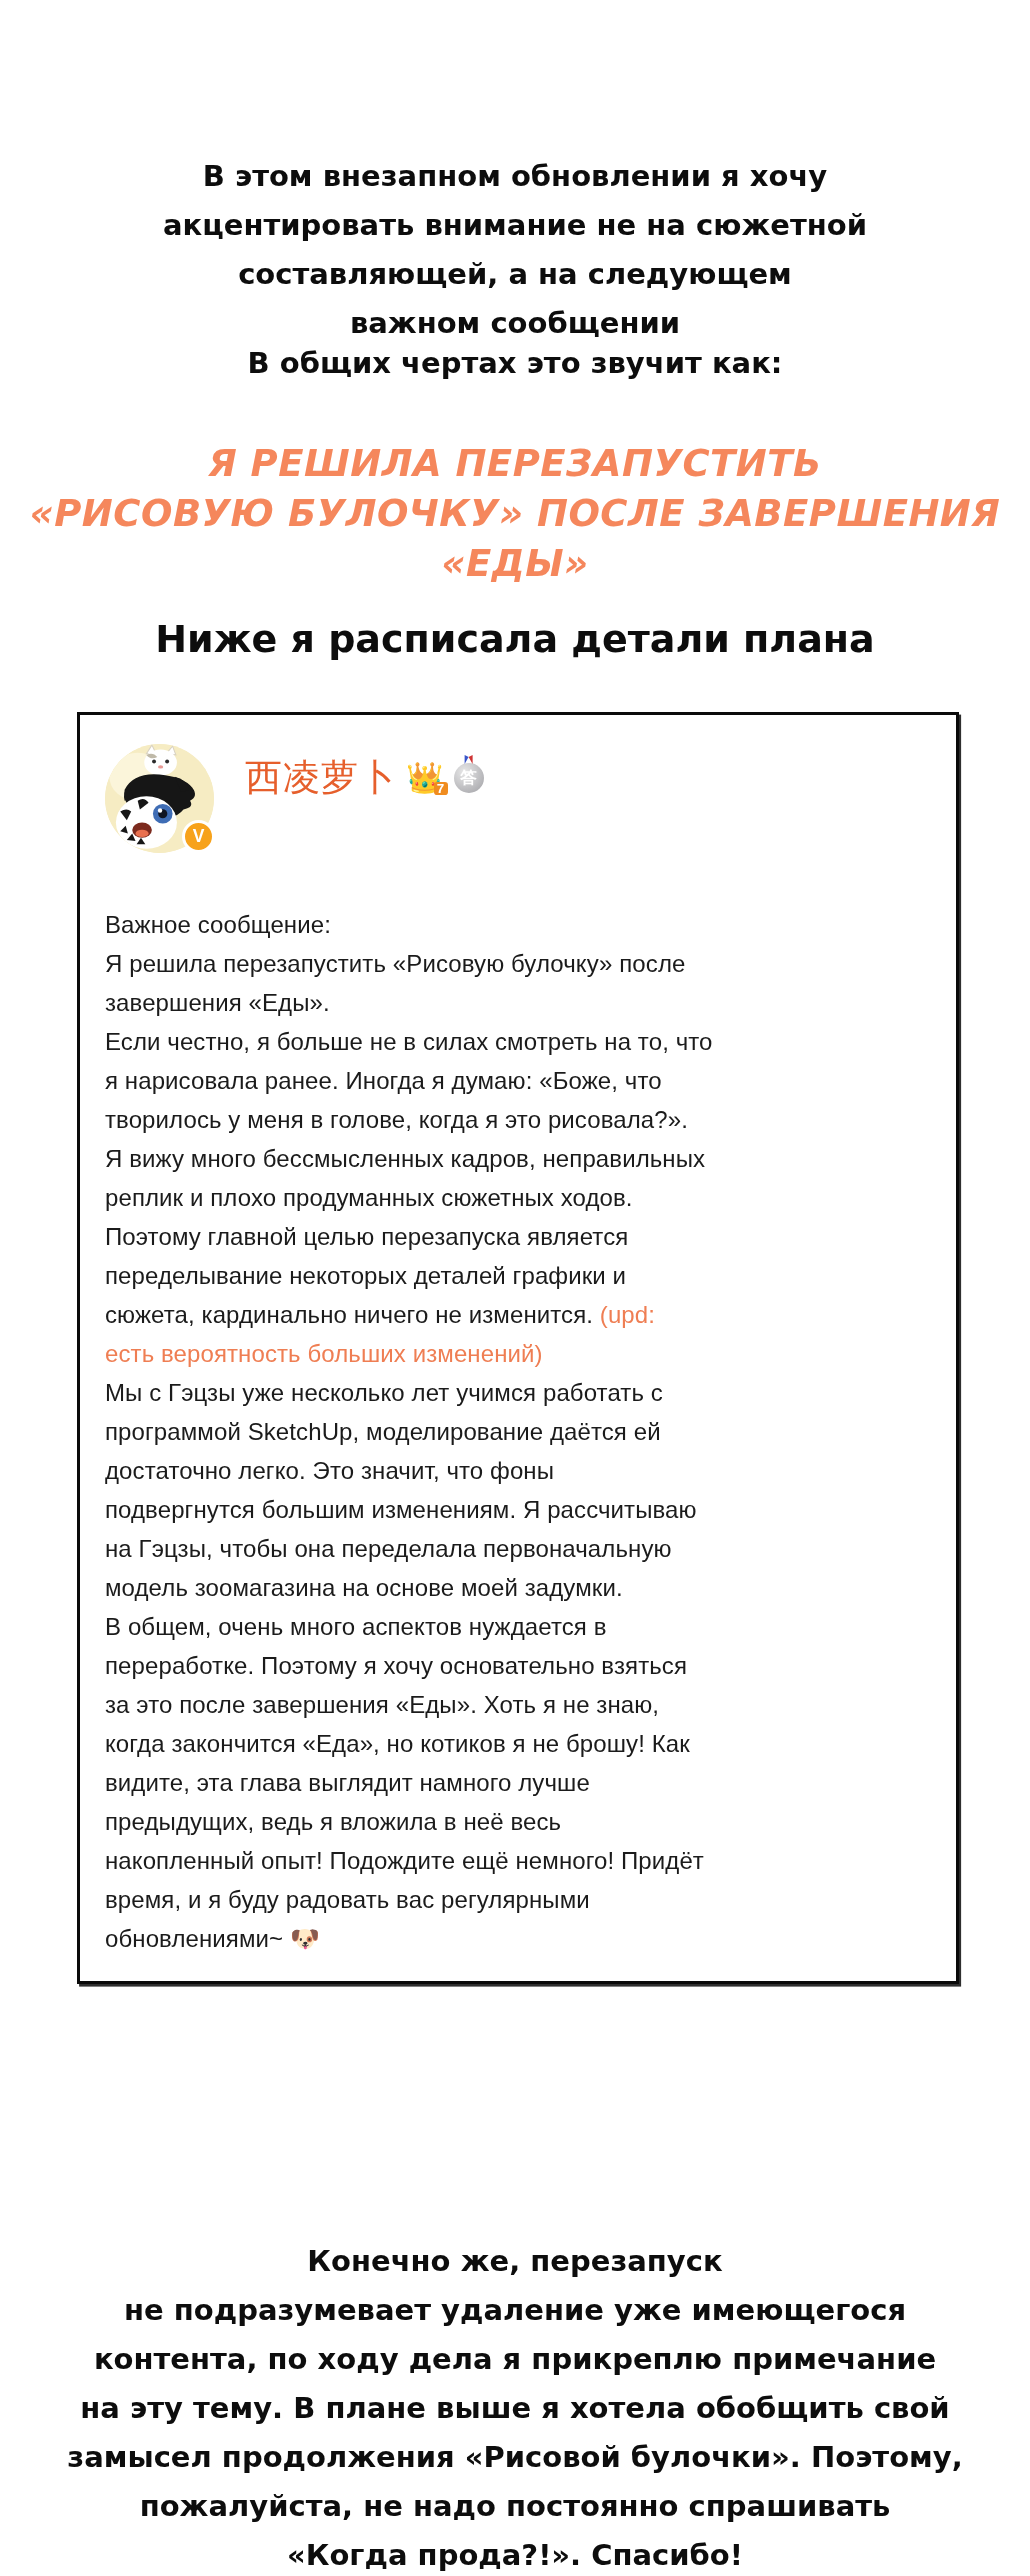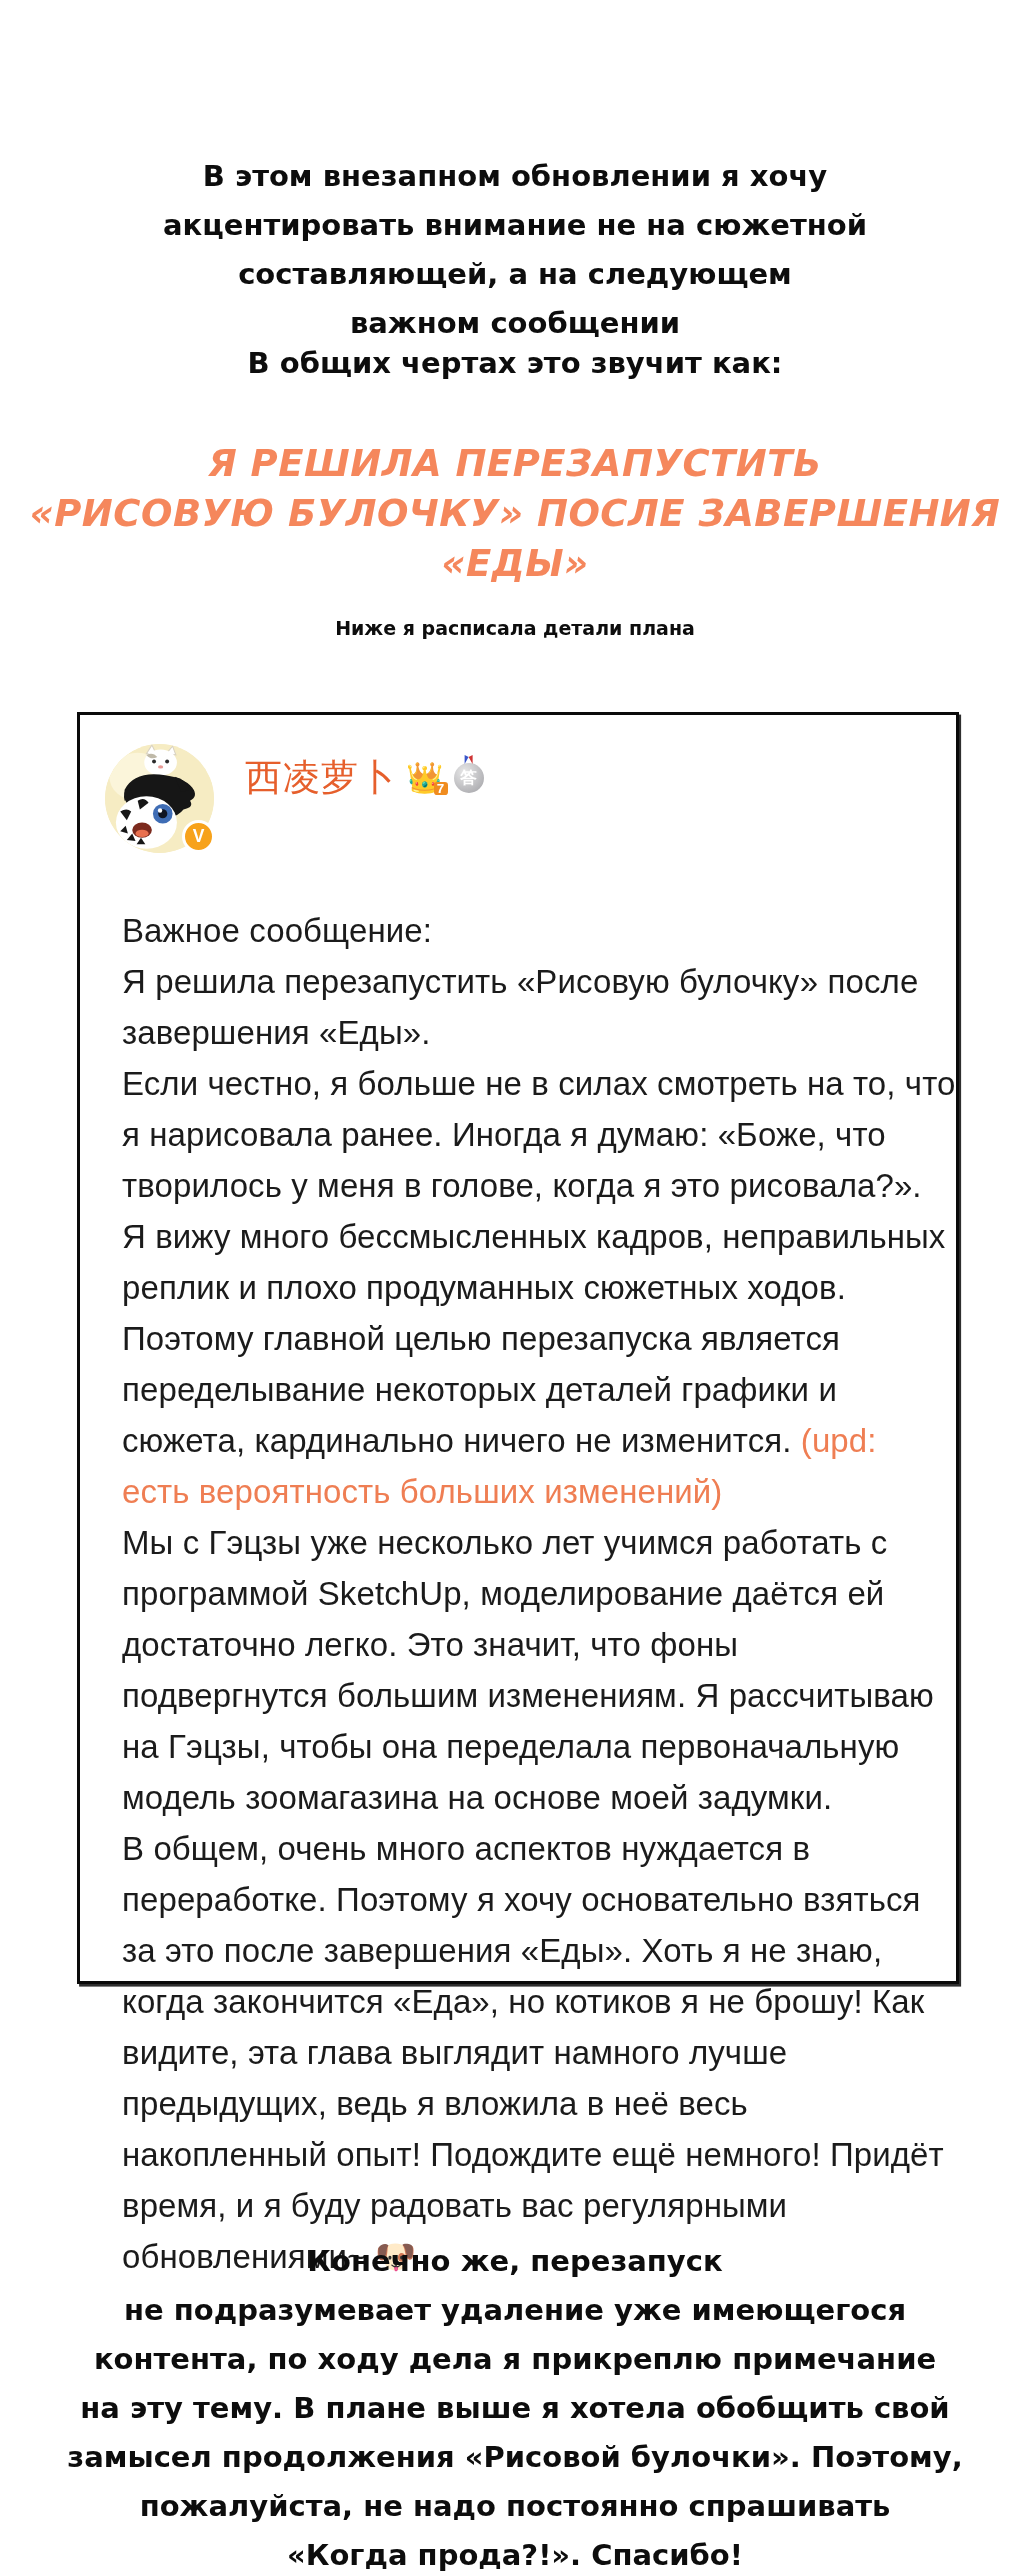--- a/index.html
+++ b/index.html
@@ -34,21 +34,21 @@
     position:absolute;
   }
   .top-note{top:152px;font-size:29px;line-height:49px;}
   .intro-line{top:346px;font-size:29px;}
   .reboot-heading{
     top:439px;font-size:37px;line-height:50px;
     color:var(--orange-heading);
     font-style:italic;
     letter-spacing:0.5px;
   }
-  .plan-note{top:617px;font-size:19px;}
+  .plan-note{top:617px;font-size:38px;}
   
   .weibo-card{
     position:absolute;
     left:77px;top:712px;
     width:882px;height:1272px;
     background:#ffffff;
     border:3.6px solid #0a0a0a;
     box-shadow:2.1px 2.6px 0 rgba(10,10,10,.85);
   }
   .avatar{
@@ -95,23 +95,23 @@
     border-bottom:7.2px solid transparent;
     transform:translateX(4.6px);
   }
   .post-meta{
     position:absolute;left:165px;top:110px;
     font-size:26px;color:var(--weibo-gray);
     letter-spacing:0.5px;
   }
   .post-meta .source-link{color:var(--weibo-link);}
   .post-body{
-    position:absolute;left:42px;top:190px;
+    position:absolute;left:25px;top:190px;
     width:834px;
-    font-size:33px;line-height:51px;
+    font-size:24px;line-height:39px;
     color:#1b1b1b;
     white-space:pre-line;
     letter-spacing:0.1px;
   }
   .post-body .upd{color:var(--orange-upd);}
   .middle-note{top:2237px;font-size:29px;line-height:49px;}
   .credits{
     position:absolute;left:0;right:0;top:3492px;
     font-size:19px;color:#111111;
     font-family:"Liberation Sans",sans-serif;

